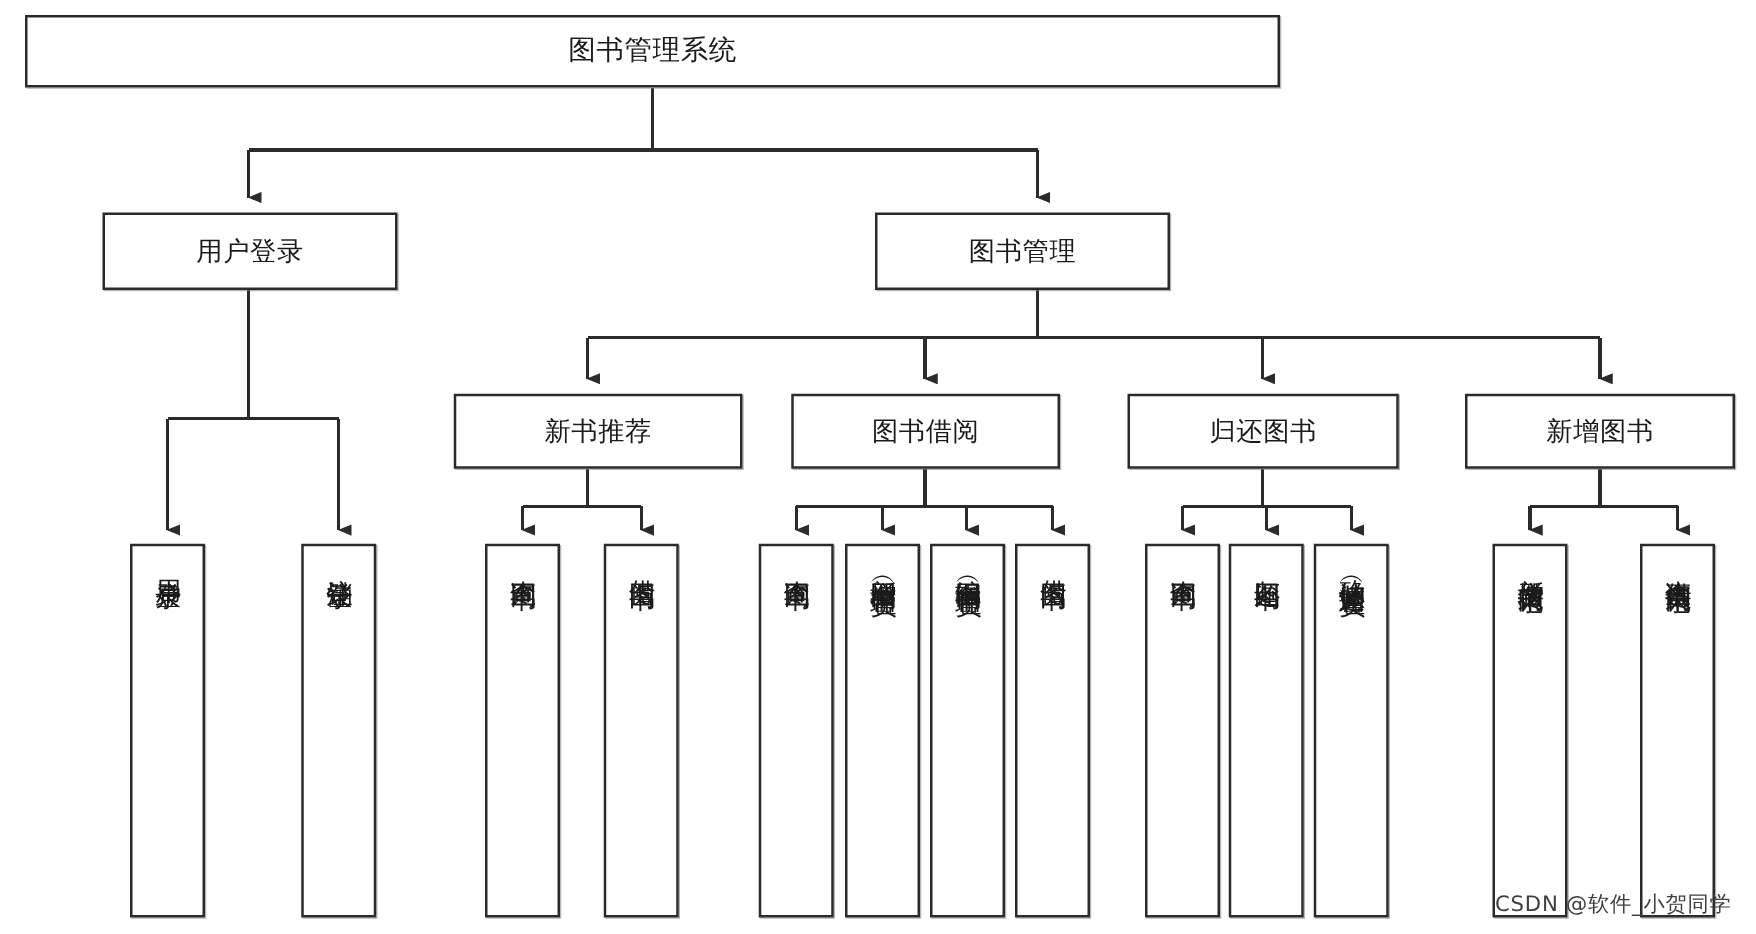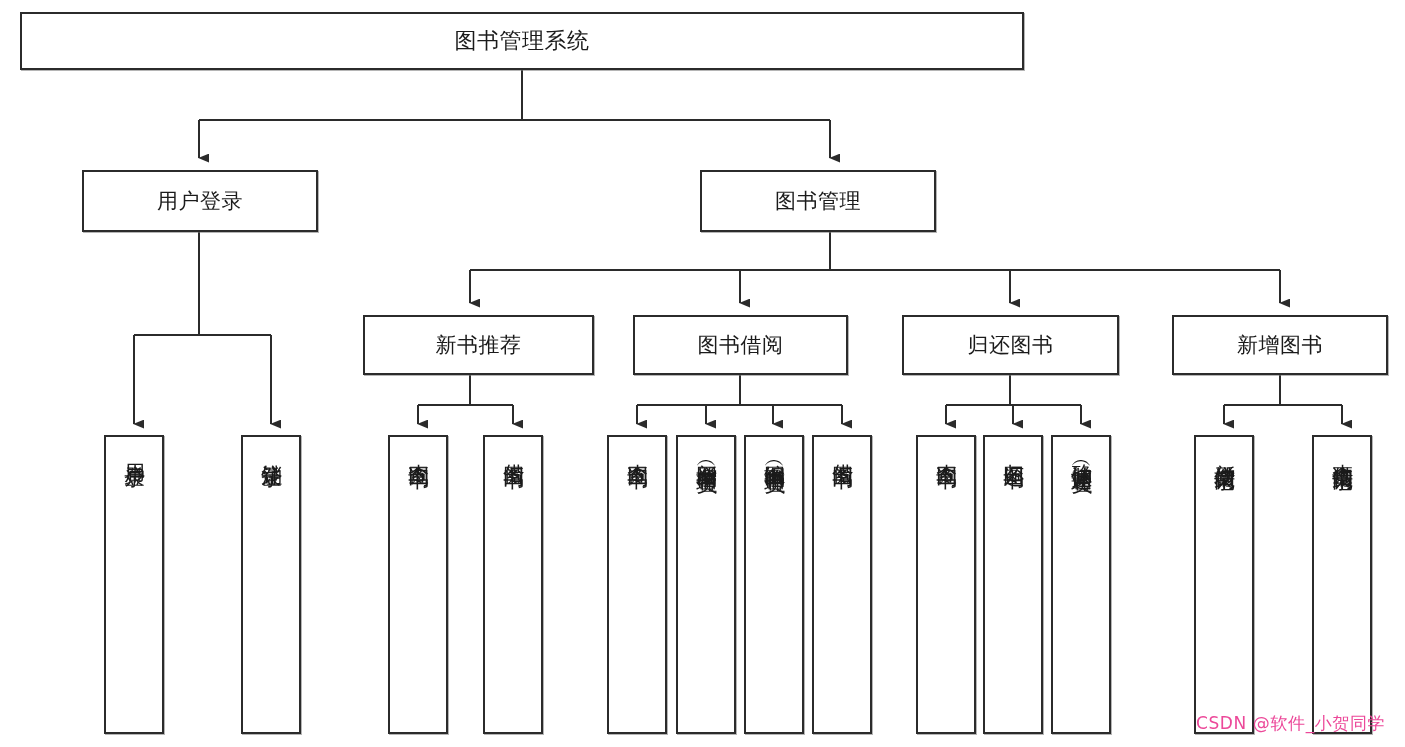--- a/index.html
+++ b/index.html
@@ -54,21 +54,21 @@
     line-height:1.02;
     letter-spacing:1.5px;
     white-space:normal;
     max-height:278px;
   }
   #watermark{
     position:absolute;
     left:1196px;
     top:712px;
     font-size:17px;
-    color:#ec4899;
+    color:#404040;
     letter-spacing:0.6px;
     white-space:nowrap;
     z-index:5;
     pointer-events:none;
   }
 </style>
 </head>
 <body>
 
 <div id="canvas">

